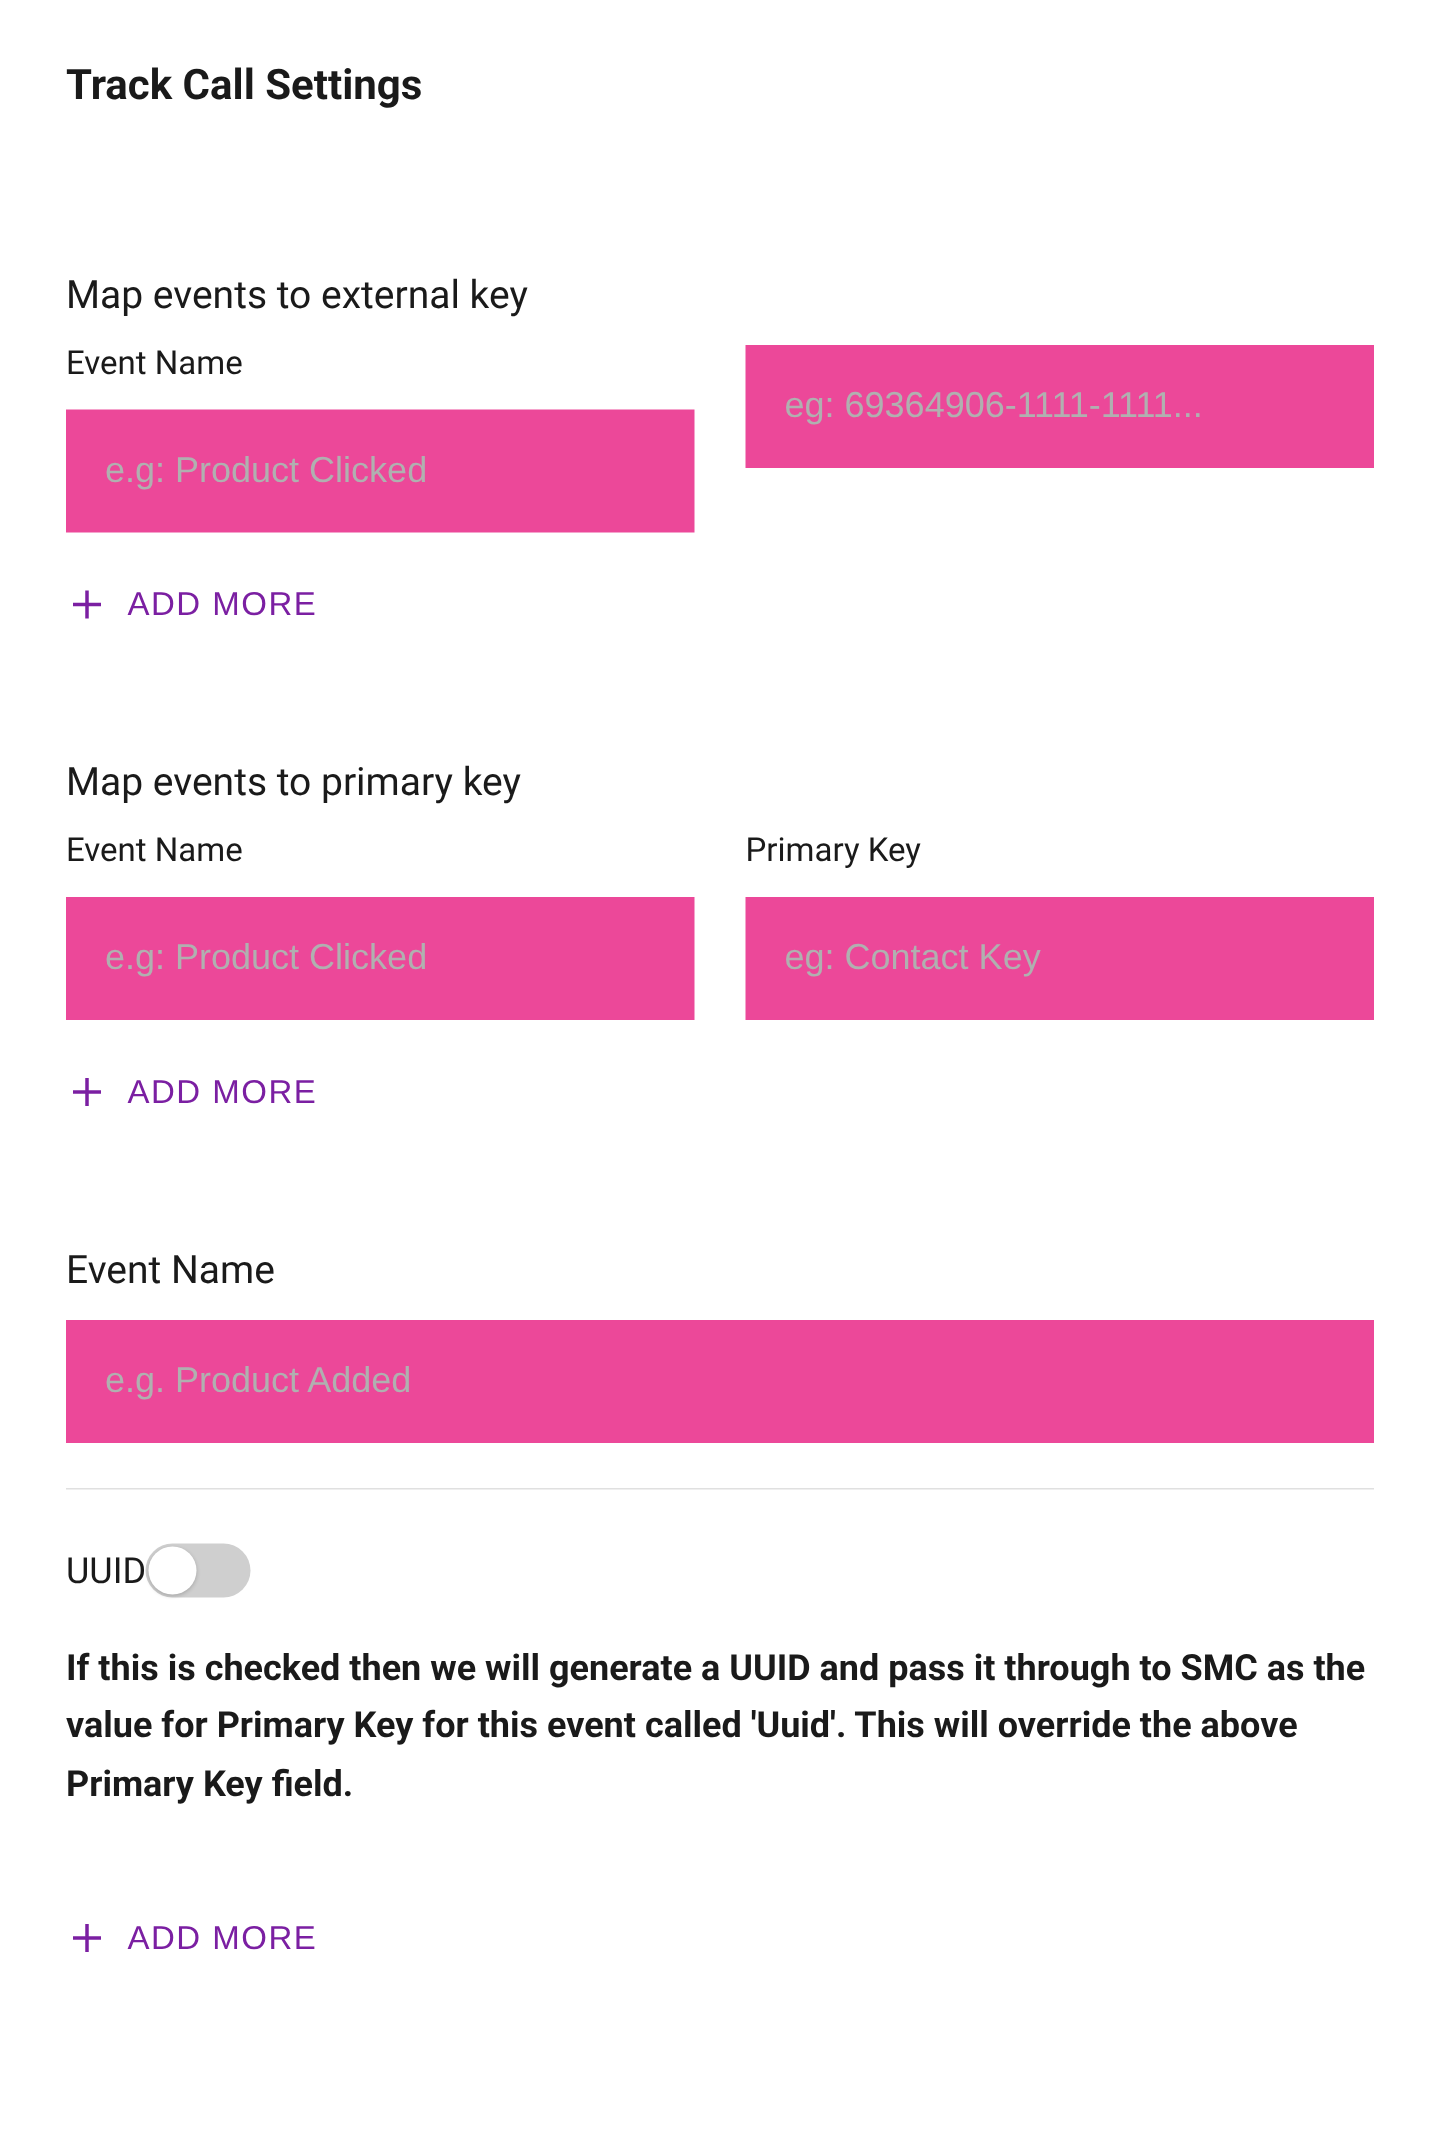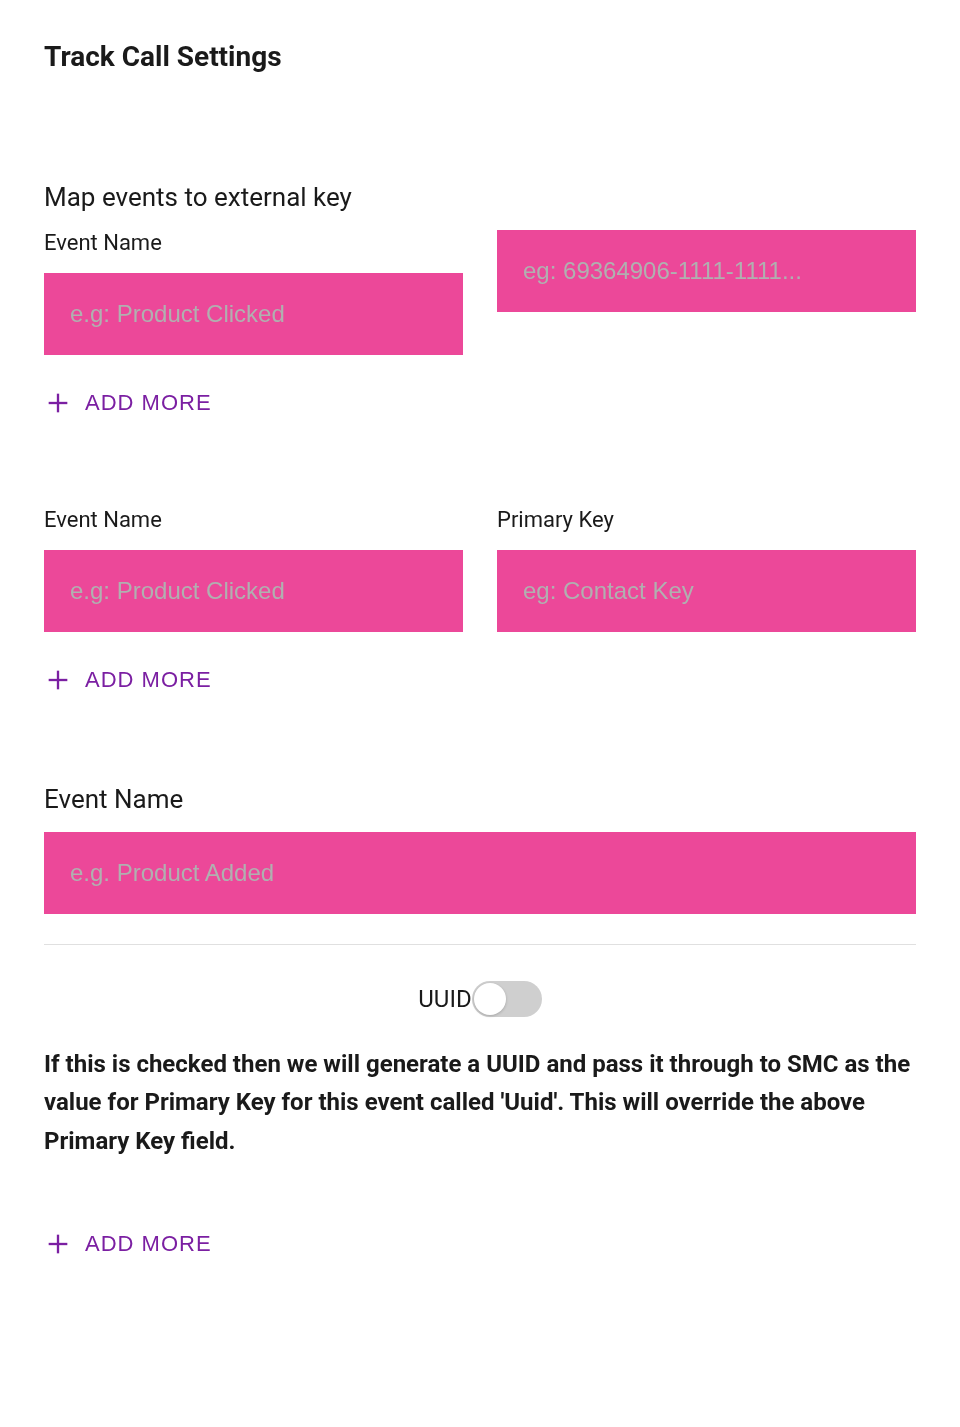--- a/index.html
+++ b/index.html
@@ -98,21 +98,21 @@
       margin-bottom: 4px;
     }
     .divider {
       border: none;
       border-top: 1px solid #e0e0e0;
       margin: 26px 0 36px 0;
     }
     .toggle-row {
       display: flex;
       align-items: center;
-      justify-content: center;
+      justify-content: flex-start;
       margin-bottom: 28px;
       margin-top: 35px;
     }
     .toggle-label {
       font-size: 24px;
       font-weight: 400;
       color: #1a1a1a;
     }
     .toggle-switch {
       position: relative;
@@ -166,20 +166,21 @@
       <svg viewBox="0 0 24 24" fill="none" stroke="#7b1fa2" stroke-width="2">
         <line x1="12" y1="4" x2="12" y2="20"></line>
         <line x1="4" y1="12" x2="20" y2="12"></line>
       </svg>
     </span>
     <span class="add-more-label">ADD MORE</span>
   </button>
 </div>
 
 <div class="section">
+  <h2 class="section-heading">Map events to primary key</h2>
   <div class="field-row">
     <div class="field-col">
       <label class="field-label">Event Name</label>
       <input type="text" class="text-input" placeholder="e.g: Product Clicked" style="">
     </div>
     <div class="field-col">
       <label class="field-label">Primary Key</label>
       <input type="text" class="text-input" placeholder="eg: Contact Key" style="">
     </div>
   </div>

